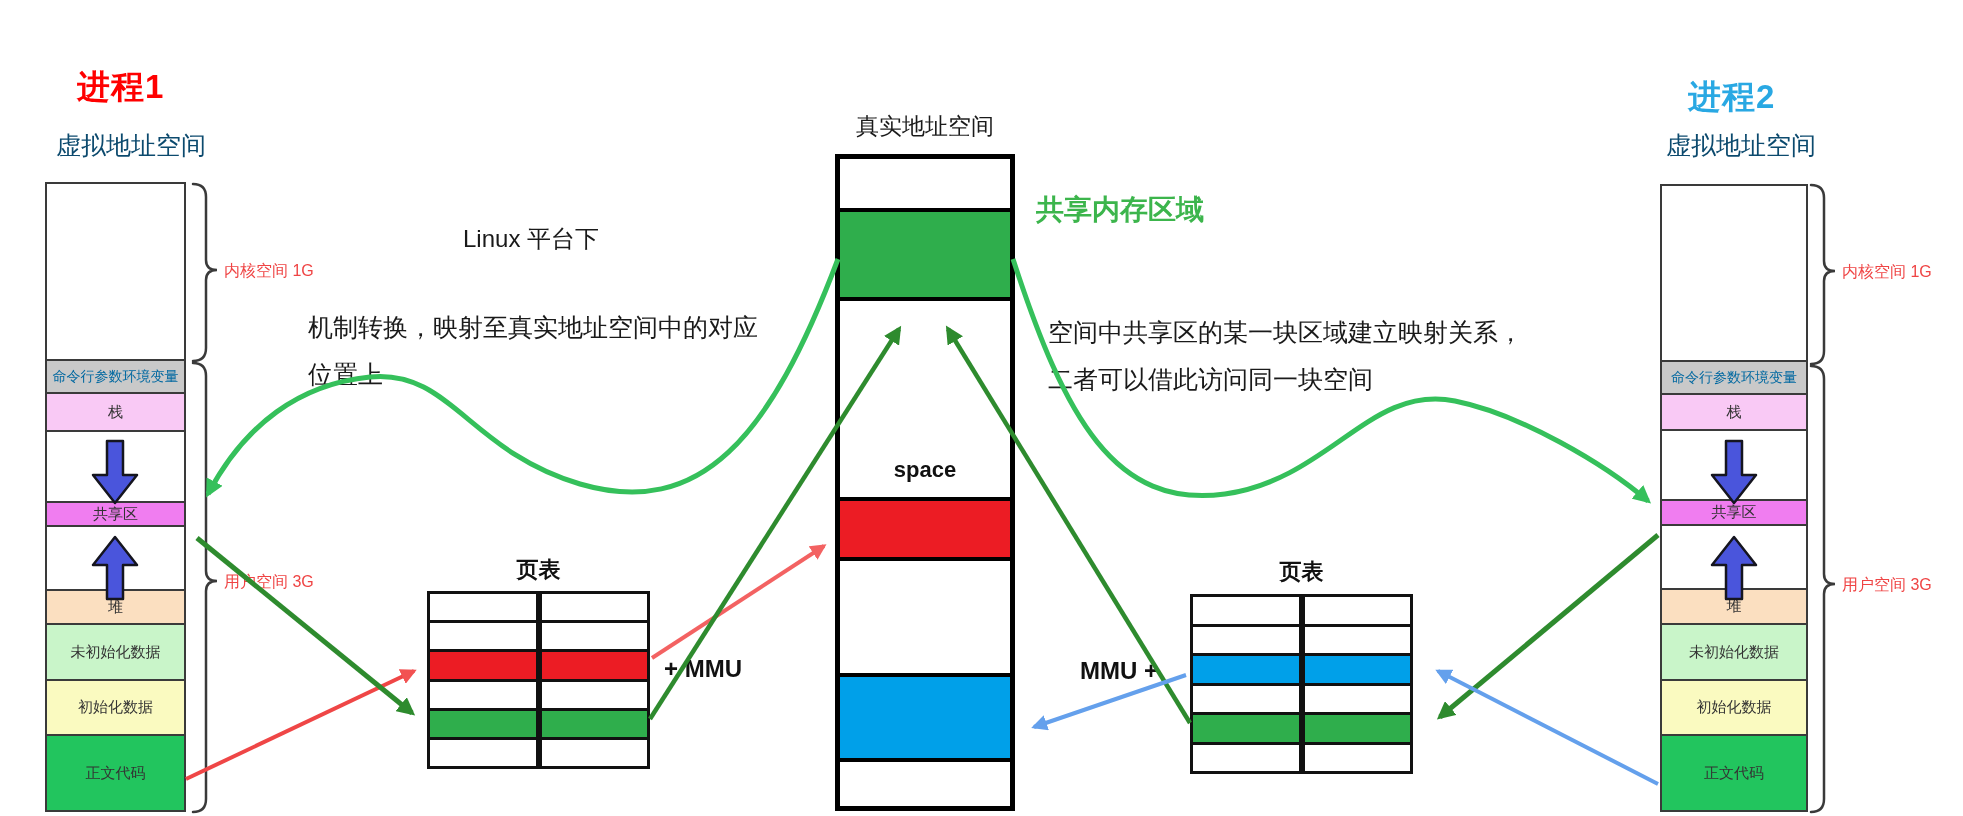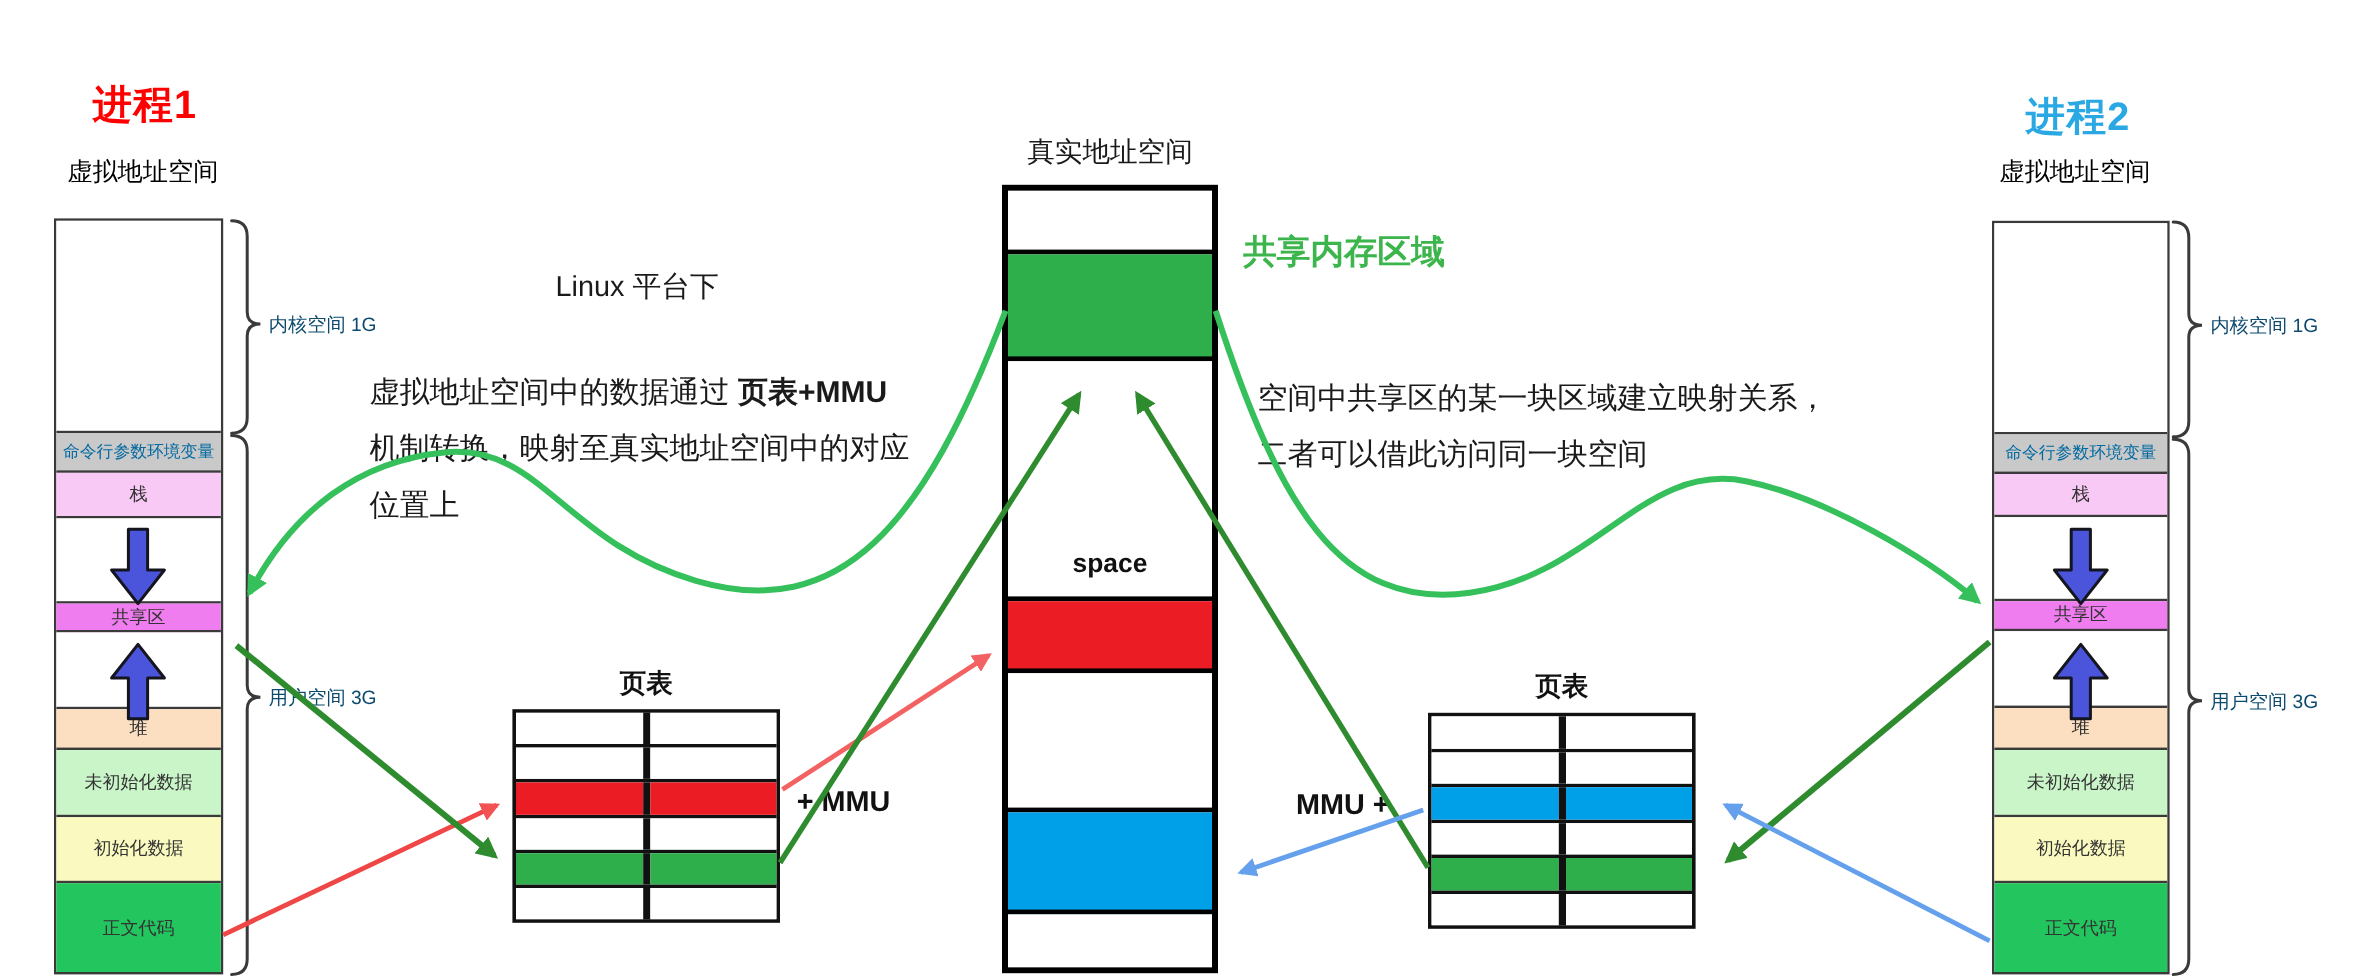--- a/index.html
+++ b/index.html
@@ -2,29 +2,29 @@
 <html><head>
 <meta charset="utf-8">
 <style>
   html,body{margin:0;padding:0;background:#fff;}
   .canvas{
     position:relative;width:1963px;height:816px;background:#ffffff;overflow:hidden;
     font-family:"Liberation Sans","DejaVu Sans",sans-serif;color:#1a1a1a;margin-top:39px;
   }
   .abs{position:absolute;}
   .proc-title{font-size:33px;font-weight:bold;letter-spacing:1px;}
-  .proc-sub{font-size:21px;color:#000000;}
+  .proc-sub{font-size:25px;color:#0c4a6e;}
   .real-title{font-size:23px;text-align:center;}
   .shared-label{font-size:28px;font-weight:bold;}
   .platform{font-size:24px;}
   .para{font-size:25px;line-height:47px;white-space:nowrap;}
   .bold{font-weight:bold;}
   .mmu-label{font-size:24px;font-weight:bold;color:#111;}
   .space-label{font-size:22px;font-weight:bold;color:#111;text-align:center;}
-  .bracket-label{font-size:16px;color:#0c4a6e;white-space:nowrap;}
+  .bracket-label{font-size:16px;color:#ef4444;white-space:nowrap;}
 
   
   .mem-col{border:2px solid #3a3a3a;box-sizing:border-box;display:flex;flex-direction:column;background:#fff;}
   .seg{border-bottom:2px solid #3a3a3a;display:flex;align-items:center;justify-content:center;
        font-size:15px;color:#333;box-sizing:border-box;overflow:hidden;white-space:nowrap;}
   .seg:last-child{border-bottom:none;}
   .seg-plain{background:#fff;}
   .seg-gray{background:#c9c9c9;color:#0369a1;font-size:14px;}
   .seg-stack{background:#f9c9f5;}
   .seg-shared{background:#f07df0;}
@@ -199,21 +199,20 @@
         <div class="pt-cell" style="background: rgb(255, 255, 255);"></div>
         <div class="pt-div"></div>
         <div class="pt-cell" style="background: rgb(255, 255, 255);"></div>
       </div>
     </div>
   <div class="abs mmu-label" style="left:1080px;top:618px;">MMU +</div>
 
   <div class="abs platform" style="left:463px;top:184px;">Linux 平台下</div>
 
   <div class="abs para" style="left:308px;top:265px;">
-    <div><span>虚拟地址空间中的数据通过 </span><span class="bold">页表+MMU</span></div>
     <div>机制转换，映射至真实地址空间中的对应</div>
     <div>位置上</div>
   </div>
 
   <div class="abs para" style="left:1048px;top:270px;">
     <div>空间中共享区的某一块区域建立映射关系，</div>
     <div>二者可以借此访问同一块空间</div>
   </div>
 
   <svg class="overlay" width="1963" height="816" viewBox="0 0 1963 816">

